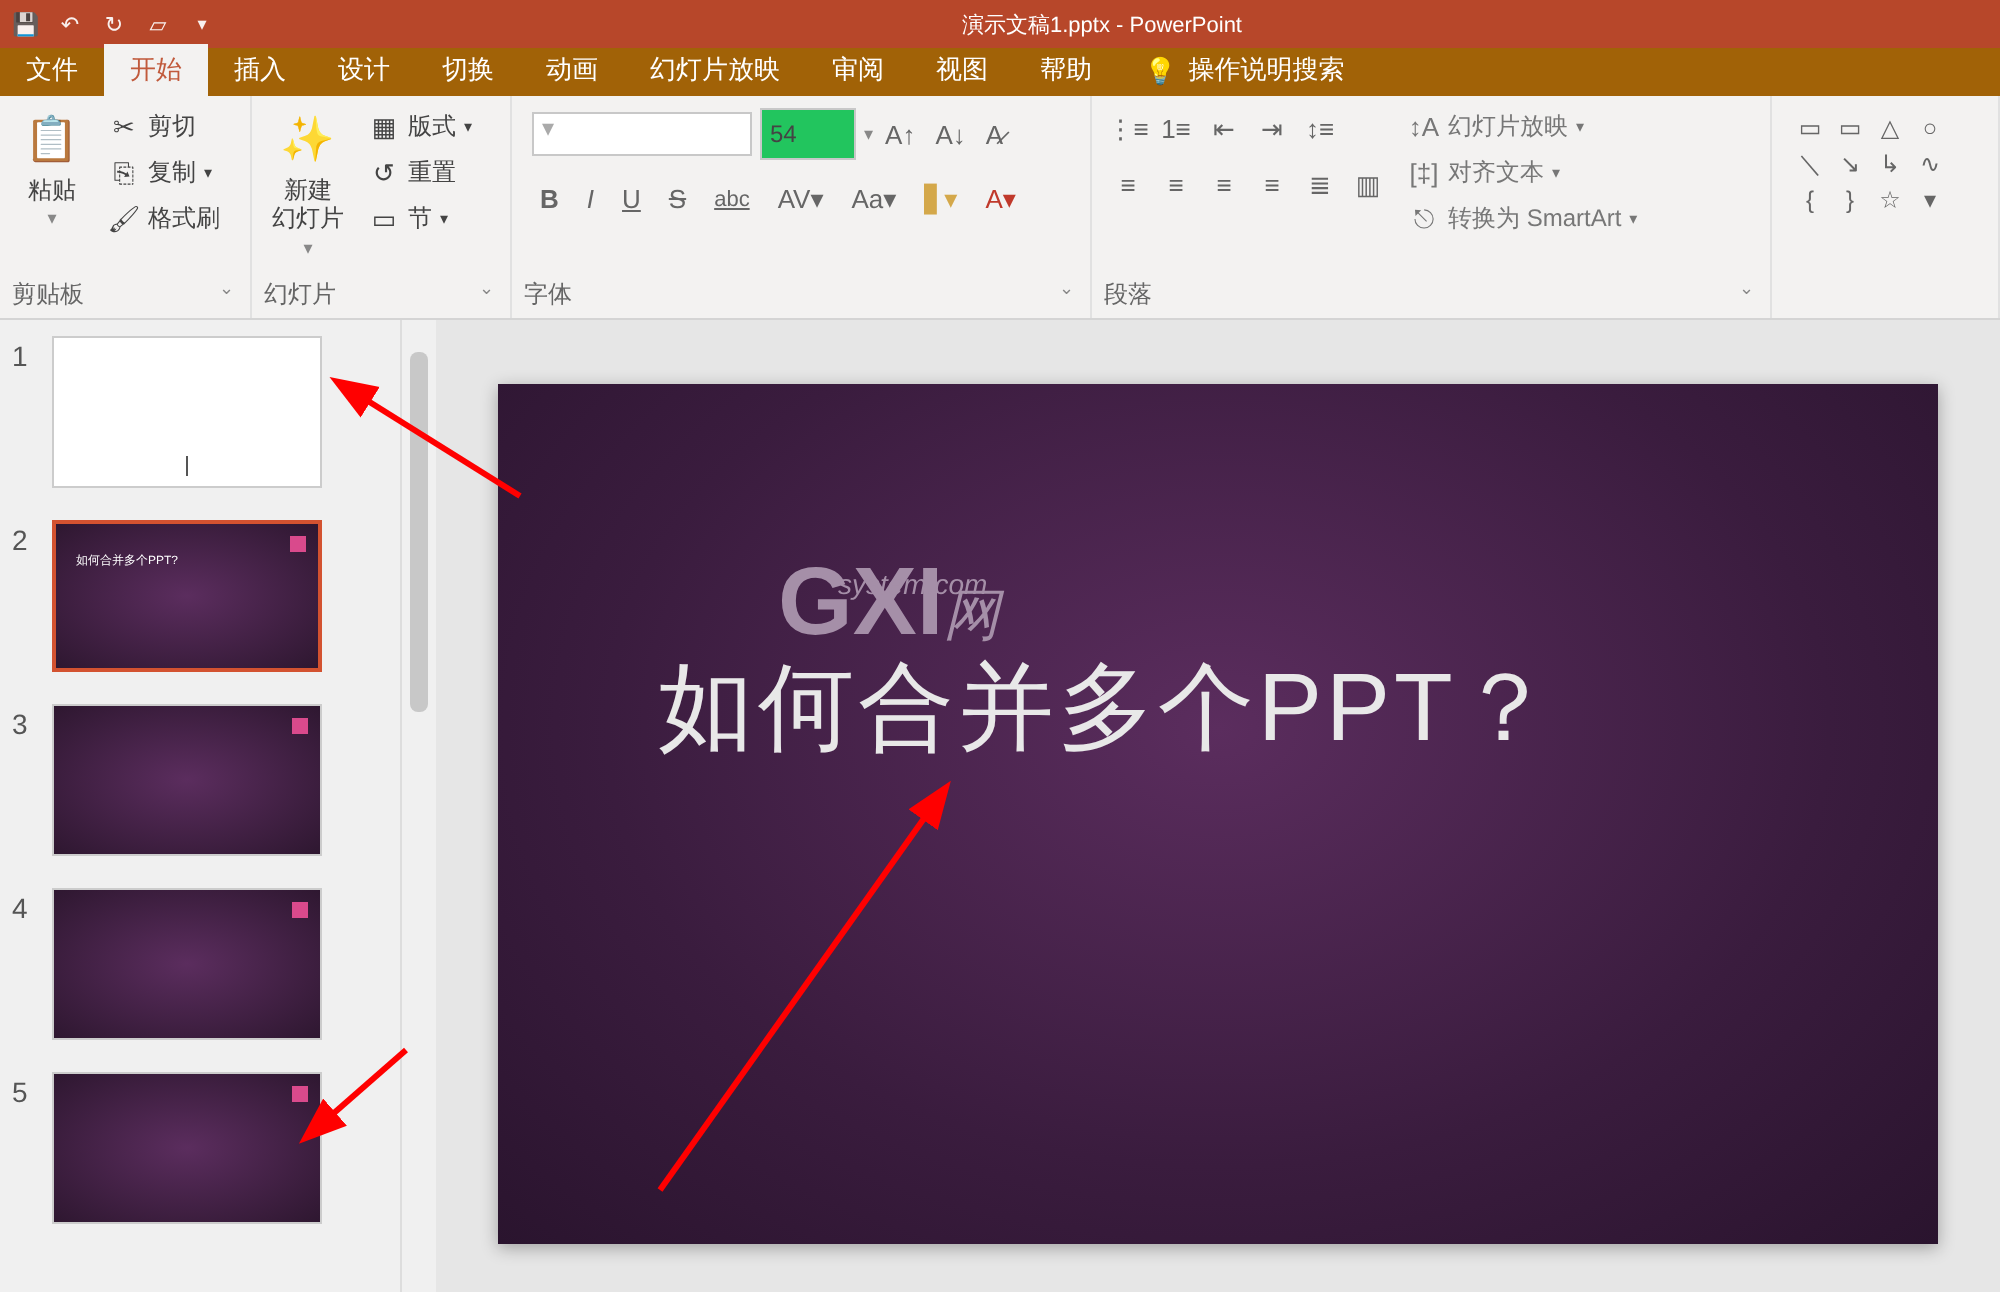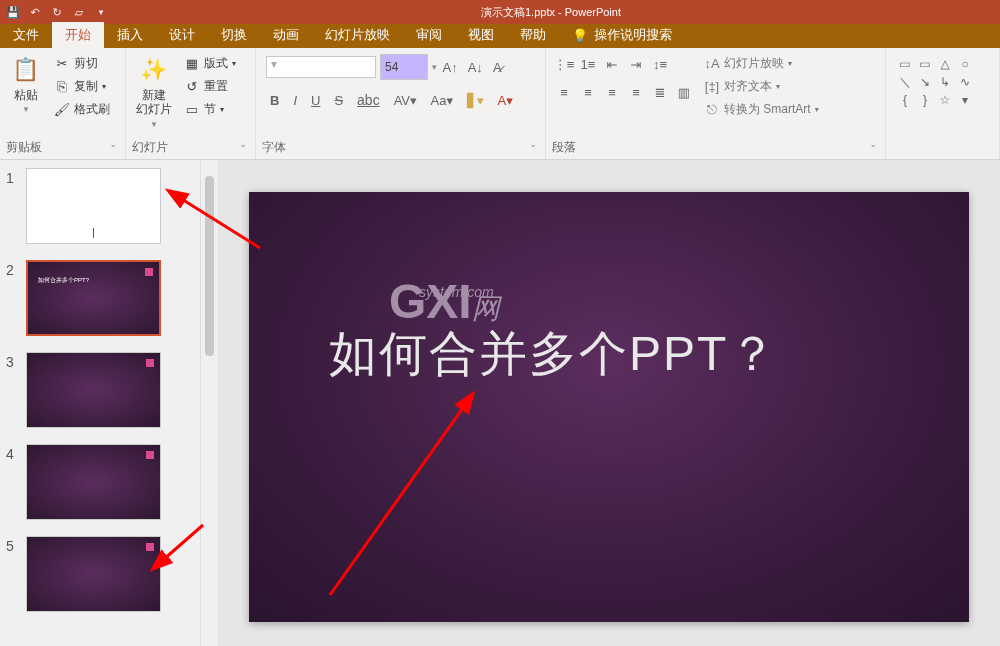--- a/index.html
+++ b/index.html
@@ -23,21 +23,21 @@
 .big-btn { display: flex; flex-direction: column; align-items: center; gap: 2px; padding: 2px 4px; cursor: pointer; }
 .big-btn .icon-lg { width: 32px; height: 32px; display: flex; align-items: center; justify-content: center; font-size: 22px; }
 .big-btn .lbl { font-size: 12px; color: #444; text-align: center; line-height: 1.2; }
 
 .small-col { display: flex; flex-direction: column; gap: 4px; padding-top: 2px; }
 .small-btn { display: flex; align-items: center; gap: 4px; padding: 1px 4px; font-size: 12px; color: #444; cursor: pointer; }
 .small-btn .ic { width: 16px; height: 16px; display: flex; align-items: center; justify-content: center; font-size: 13px; }
 
 .font-row { display: flex; align-items: center; gap: 4px; margin-bottom: 6px; }
 .font-name { width: 110px; height: 22px; border: 1px solid #c8c8c8; background: #fff; font-size: 12px; padding: 0 4px; color: #aaa; }
-.font-size { width: 48px; height: 22px; border: 1px solid #c8c8c8; background: #c4b5fd; font-size: 12px; padding: 12px 4px; color: #444; }
+.font-size { width: 48px; height: 22px; border: 1px solid #c8c8c8; background: #22c55e; font-size: 12px; padding: 12px 4px; color: #444; }
 .font-btns { display: flex; align-items: center; gap: 6px; font-size: 13px; color: #666; }
 .font-btns span { cursor: pointer; padding: 2px; }
 
 .para-grid { display: grid; grid-template-columns: repeat(6, 20px); grid-auto-rows: 20px; gap: 4px; }
 .para-grid span { display: flex; align-items: center; justify-content: center; font-size: 13px; color: #666; cursor: pointer; }
 
 .text-col { display: flex; flex-direction: column; gap: 4px; padding-top: 2px; }
 .text-col .small-btn { color: #777; }
 
 .shapes-grid { display: grid; grid-template-columns: repeat(4, 18px); grid-auto-rows: 16px; gap: 2px; }
@@ -167,21 +167,21 @@
           <span>A↑</span>
           <span>A↓</span>
           <span>A̷</span>
         </div>
       </div>
       <div class="font-btns" style="gap:10px;padding-left:2px;">
         <span><b>B</b></span>
         <span><i>I</i></span>
         <span><u>U</u></span>
         <span><s>S</s></span>
-        <span style="font-size:14px;text-decoration:underline;">abc</span>
+        <span style="font-size:11px;text-decoration:underline;">abc</span>
         <span>AV▾</span>
         <span>Aa▾</span>
         <span style="color:#d4a84a;">▋▾</span>
         <span style="color:#c0392b;">A▾</span>
       </div>
     </div>
     <div class="group-label">字体</div>
   </div>
 
   <div class="group" style="width:340px;">

